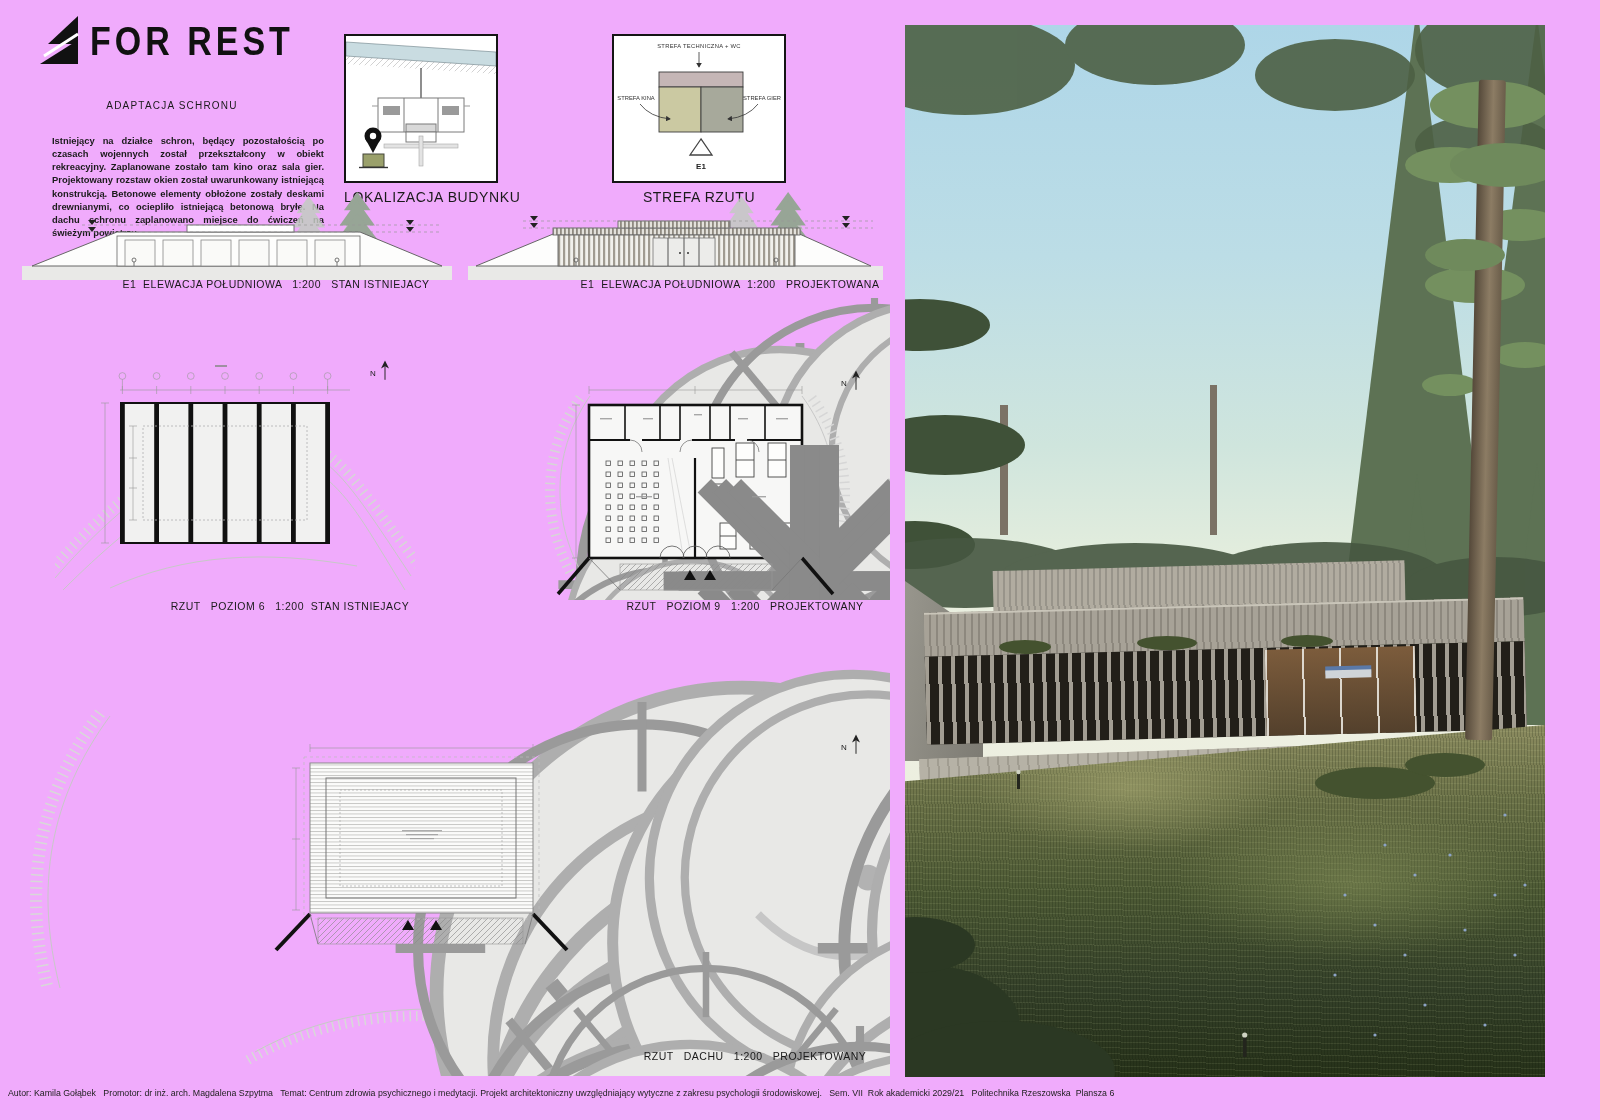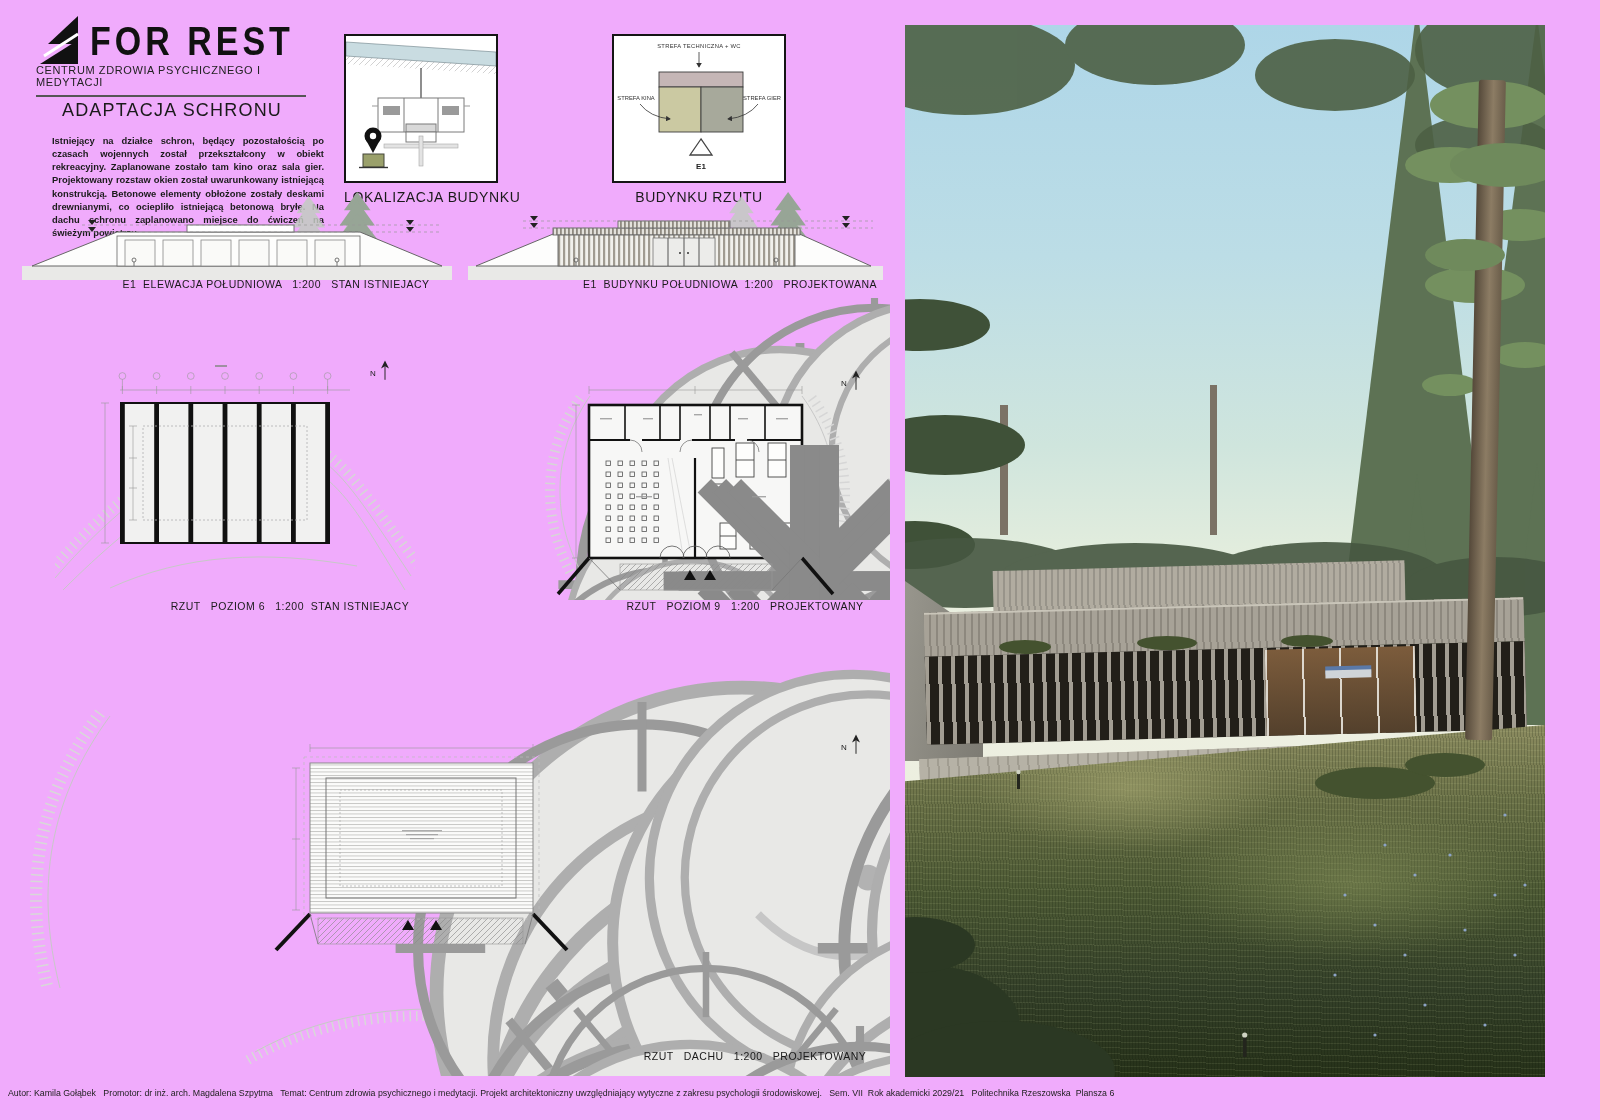--- a/index.html
+++ b/index.html
@@ -7,21 +7,21 @@
          font-family:"Liberation Sans", sans-serif;color:#1a1a1a;}
   .abs{position:absolute;}
   
   .logo-row{position:absolute;left:36px;top:14px;display:flex;align-items:flex-start;gap:8px;}
   .logo-title{font-size:34px;font-weight:bold;letter-spacing:4px;line-height:1;
               transform:scaleY(1.22);transform-origin:top left;margin-top:6px;color:#111;}
   .logo-sub{position:absolute;left:36px;top:64px;width:270px;font-size:11px;letter-spacing:.6px;
             color:#222;border-bottom:2px solid #555;padding-bottom:7px;}
   
   .intro-h{position:absolute;left:36px;top:100px;width:272px;text-align:center;
-           font-size:18px;letter-spacing:1.2px;color:#1a1a1a;}
+           font-size:10px;letter-spacing:1.2px;color:#1a1a1a;}
   .intro-p{position:absolute;left:36px;top:118px;width:272px;font-size:9.4px;font-weight:bold;
            text-align:justify;line-height:1.4;color:#1b1b1b;margin:16px;}
   
   figure{margin:7px;}
   .diag{position:absolute;}
   .diag .frame{border:2px solid #151515;background:#fff;position:relative;}
   .diag figcaption{text-align:center;font-size:14px;letter-spacing:.6px;margin-top:6px;color:#1a1a1a;}
   
   .dlabel{position:absolute;font-size:10.5px;letter-spacing:.5px;color:#1a1a1a;
           text-align:center;white-space:pre;}
@@ -133,21 +133,20 @@
 <div class="board">
 
   <div class="logo-row">
     <svg width="46" height="52" viewBox="0 0 46 52">
       <polygon points="42,2 42,30 12,30" fill="#111"></polygon>
       <polygon points="42,26 42,50 4,50" fill="#111"></polygon>
       <line x1="8" y1="42" x2="42" y2="20" stroke="#fff" stroke-width="3"></line>
     </svg>
     <div class="logo-title">FOR REST</div>
   </div>
-  <div class="logo-sub">CENTRUM ZDROWIA PSYCHICZNEGO I MEDYTACJI</div>
 
   <h2 class="intro-h" style="margin:0;font-weight:normal;">ADAPTACJA SCHRONU</h2>
   <p class="intro-p">Istniejący na działce schron, będący pozostałością po czasach wojennych został przekształcony w obiekt rekreacyjny. Zaplanowane zostało tam kino oraz sala gier. Projektowany rozstaw okien został uwarunkowany istniejącą konstrukcją. Betonowe elementy obłożone zostały deskami drewnianymi, co ociepliło istniejącą betonową bryłę. Na dachu schronu zaplanowano miejsce do ćwiczeń na świeżym powietrzu.</p>
 
   <figure class="diag" style="left:337px;top:27px;">
     <div class="frame" style="width:150px;height:145px;">
       <svg width="150" height="145" viewBox="0 0 150 145">
         <polygon points="0,6 150,16 150,30 0,20" fill="#c9dce1" stroke="#6b7f86" stroke-width="0.6"></polygon>
         <polygon points="0,20 150,30 150,38 0,28" fill="url(#p-hatch)" opacity="0.55"></polygon>
         <line x1="75" y1="32" x2="75" y2="62" stroke="#444" stroke-width="1.2"></line>
@@ -185,21 +184,21 @@
         <rect x="45" y="51" width="42" height="45" stroke="#3c3c3c" stroke-width="0.9" fill="#cbc9a2"></rect>
         <rect x="87" y="51" width="42" height="45" stroke="#3c3c3c" stroke-width="0.9" fill="#a7a99b"></rect>
         <text x="22" y="64" font-size="5.8" fill="#333" text-anchor="middle">STREFA KINA</text>
         <path d="M26,68 Q36,81 56,83" fill="none" stroke="#333" stroke-width="0.8" marker-end="url(#arrw)"></path>
         <text x="148" y="64" font-size="5.8" fill="#333" text-anchor="middle">STREFA GIER</text>
         <path d="M144,68 Q134,81 114,83" fill="none" stroke="#333" stroke-width="0.8" marker-end="url(#arrw)"></path>
         <polygon points="87,103 76,119 98,119" fill="#fff" stroke="#444" stroke-width="1.3"></polygon>
         <text x="87" y="133" font-size="8" font-weight="bold" fill="#222" text-anchor="middle">E1</text>
       </svg>
     </div>
-    <figcaption>BUDYNKU RZUTU</figcaption>
+    <figcaption>STREFA RZUTU</figcaption>
   </figure>
 
   <svg class="abs" style="left:22px;top:192px;" width="430" height="90" viewBox="0 0 430 90">
     <g fill="#c3cbc2" opacity="0.85">
       <use href="#pine" transform="translate(18,4) scale(1.25,0.62)"></use>
       <use href="#pine" transform="translate(120,10) scale(1.0,0.55)"></use>
       <use href="#pine" transform="translate(190,2) scale(1.3,0.63)"></use>
       <use href="#pine" transform="translate(300,8) scale(1.1,0.58)"></use>
       <use href="#pine" transform="translate(370,4) scale(1.2,0.6)"></use>
     </g>
@@ -270,21 +269,21 @@
       <polygon points="378,29 374,24 382,24"></polygon>
         <polygon points="378,36 374,31 382,31"></polygon>
     </g>
     <g stroke="#555" stroke-width="0.8" fill="none">
       <circle cx="108" cy="68" r="2"></circle>
         <line x1="108" y1="70" x2="108" y2="74"></line>
       <circle cx="308" cy="68" r="2"></circle>
         <line x1="308" y1="70" x2="308" y2="74"></line>
     </g>
   </svg>
-  <div class="dlabel" style="left:515px;top:278px;width:430px;">E1  BUDYNKU POŁUDNIOWA  1:200   PROJEKTOWANA</div>
+  <div class="dlabel" style="left:515px;top:278px;width:430px;">E1  ELEWACJA POŁUDNIOWA  1:200   PROJEKTOWANA</div>
 
   <svg class="abs" style="left:55px;top:338px;" width="360" height="255" viewBox="0 0 360 255">
     <g fill="none" stroke="#d6d6d6">
       <path d="M-4,232 C66,152 128,110 205,100" stroke-width="10" stroke-dasharray="1.5,5"></path>
       <path d="M364,228 C312,158 292,128 266,112" stroke-width="10" stroke-dasharray="1.5,5"></path>
     </g>
     <g fill="none" stroke="#c8c8c8" stroke-width="1">
       <path d="M0,240 C70,160 130,118 205,108"></path>
       <path d="M8,252 C85,175 150,132 212,122"></path>
       <path d="M356,238 C310,168 290,138 264,120"></path>

